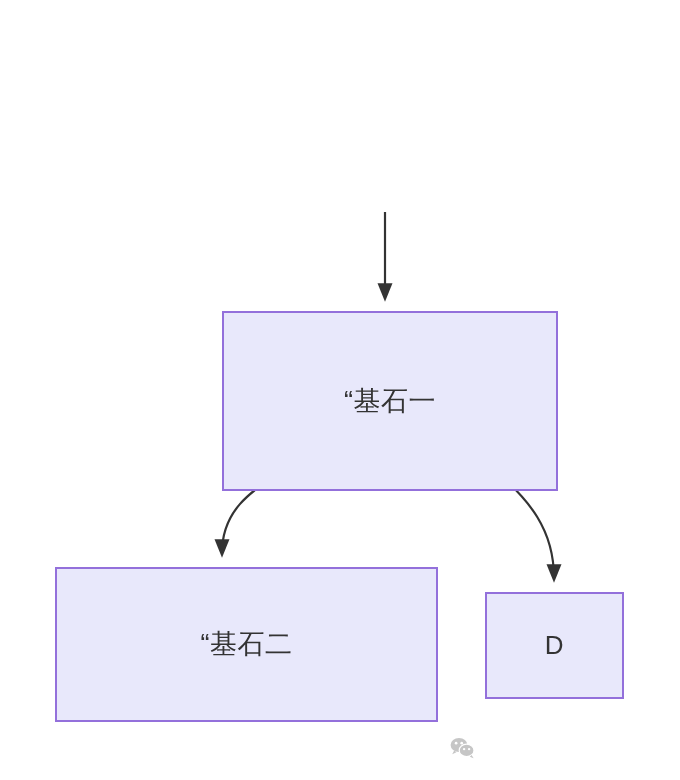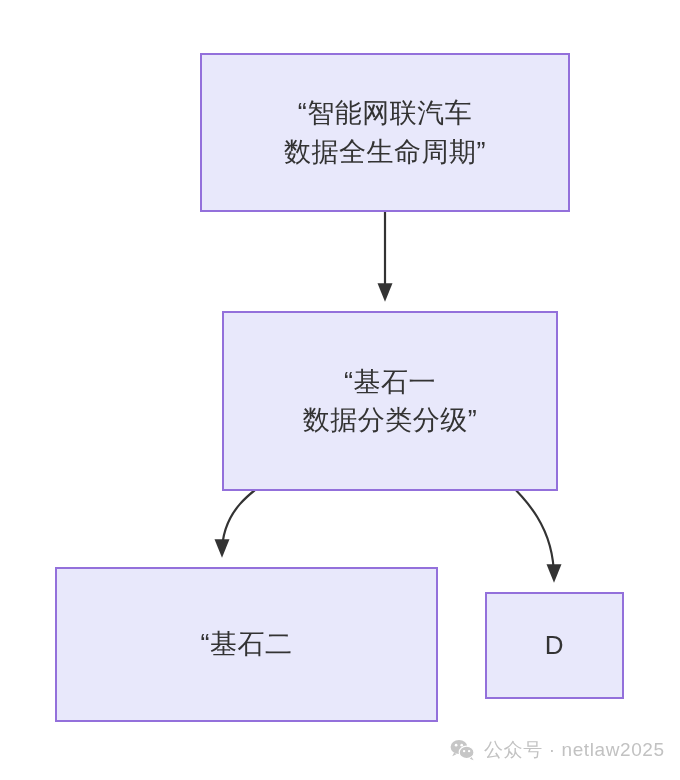--- a/index.html
+++ b/index.html
@@ -81,28 +81,23 @@
       </marker>
     </defs>
 
     <path d="M385,212 L385,297" fill="none" stroke="#333333" stroke-width="2.2" marker-end="url(#arrowhead)"></path>
 
     <path d="M287,468 C248,492 222,512 222,553" fill="none" stroke="#333333" stroke-width="2.2" marker-end="url(#arrowhead)"></path>
 
     <path d="M492,468 C530,500 554,530 554,578" fill="none" stroke="#333333" stroke-width="2.2" marker-end="url(#arrowhead)"></path>
   </svg>
 
-  <div class="node" id="node-root">
-    <span class="line">“智能网联汽车</span>
-    <span class="line">数据全生命周期”</span>
-  </div>
 
   <div class="node" id="node-tier1">
     <span class="line">“基石一</span>
-    <span class="line">数据分类分级”</span>
   </div>
 
   <div class="node" id="node-tier2a">
     <span class="line">“基石二</span>
   </div>
 
   <div class="node" id="node-tier2b">
     <span class="line">D</span>
   </div>
 
@@ -112,16 +107,15 @@
         <ellipse cx="9" cy="8" rx="8.4" ry="7" fill="#c6c6c6"></ellipse>
         <path d="M4.2,13.4 L2.2,17.2 L6.4,15.2 Z" fill="#c6c6c6"></path>
         <circle cx="6.1" cy="6.2" r="1.35" fill="#ffffff"></circle>
         <circle cx="11.7" cy="6.2" r="1.35" fill="#ffffff"></circle>
         <ellipse cx="16.6" cy="13.4" rx="7.4" ry="6.2" fill="#c6c6c6" stroke="#ffffff" stroke-width="1.2"></ellipse>
         <path d="M21.6,18.1 L23.6,21.2 L19.8,19.8 Z" fill="#c6c6c6"></path>
         <circle cx="14.1" cy="12.1" r="1.2" fill="#ffffff"></circle>
         <circle cx="19.1" cy="12.1" r="1.2" fill="#ffffff"></circle>
       </svg>
     </span>
-    <span class="wm-text">公众号 · netlaw2025</span>
   </div>
 
 </div>
 
 </body></html>

